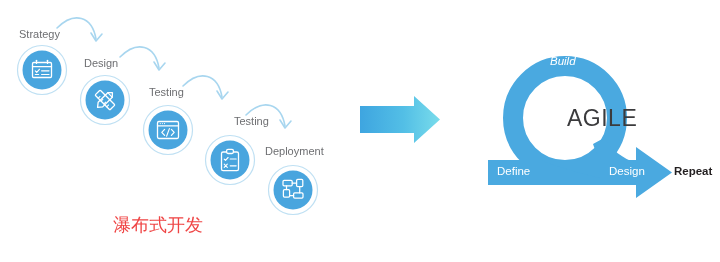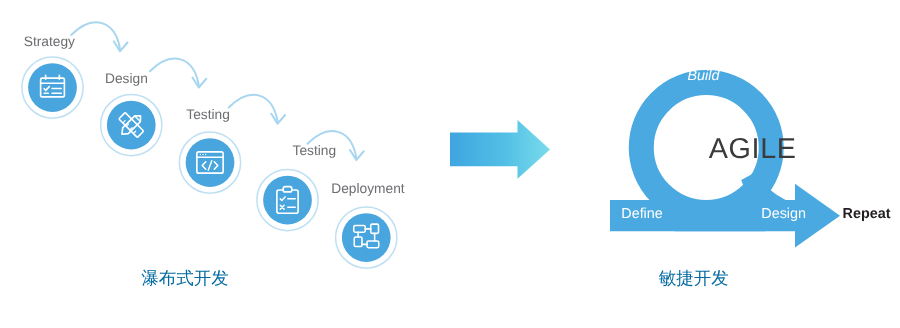--- a/index.html
+++ b/index.html
@@ -13,22 +13,22 @@
   #stage svg.layer{position:absolute;left:0;top:0;width:720px;height:262px;}
   .lbl{
     position:absolute;
     color:#6d6e71;
     font-size:11px;
     white-space:nowrap;
     line-height:1;
   }
   .caption{
     position:absolute;
-    color:#0369a1;
-    font-size:14px;
+    color:#ef4444;
+    font-size:18px;
     white-space:nowrap;
     line-height:1;
     font-family:"DejaVu Sans","Liberation Sans",sans-serif;
   }
   .agile-word{
     position:absolute;
     color:#3b3b3d;
     font-size:23px;
     letter-spacing:0.5px;
     white-space:nowrap;
@@ -190,15 +190,14 @@
   <div class="lbl" style="left:265px;top:146px;">Deployment</div>
 
   <div class="ring-lbl" style="left:550px;top:56px;font-style:italic;">Build</div>
   <div class="ring-lbl" style="left:497px;top:166px;">Define</div>
   <div class="ring-lbl" style="left:609px;top:166px;">Design</div>
   <div class="repeat-lbl" style="left:674px;top:166px;">Repeat</div>
 
   <div class="agile-word" style="left:531px;top:107px;">AGILE</div>
 
   <div class="caption" style="left:113px;top:216px;">瀑布式开发</div>
-  <div class="caption" style="left:527px;top:216px;">敏捷开发</div>
 
 </div>
 
 </body></html>

